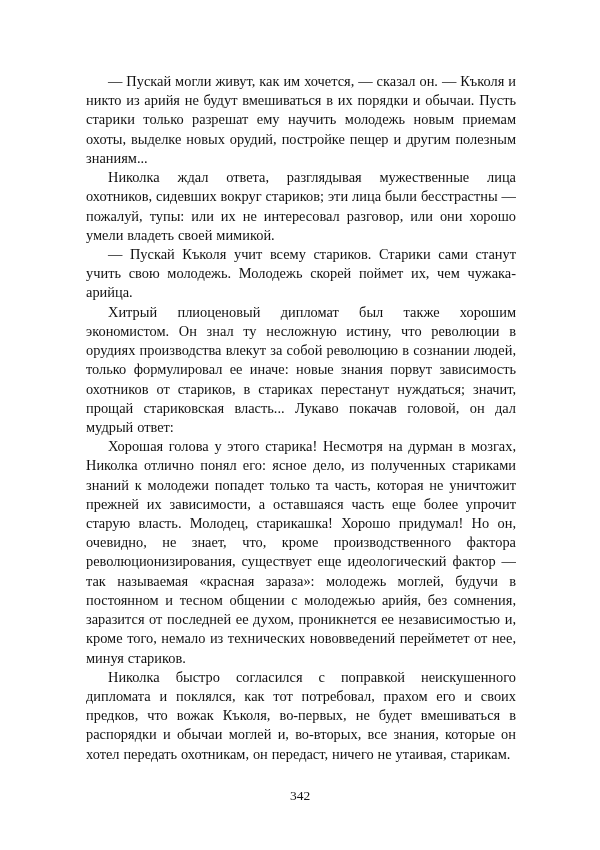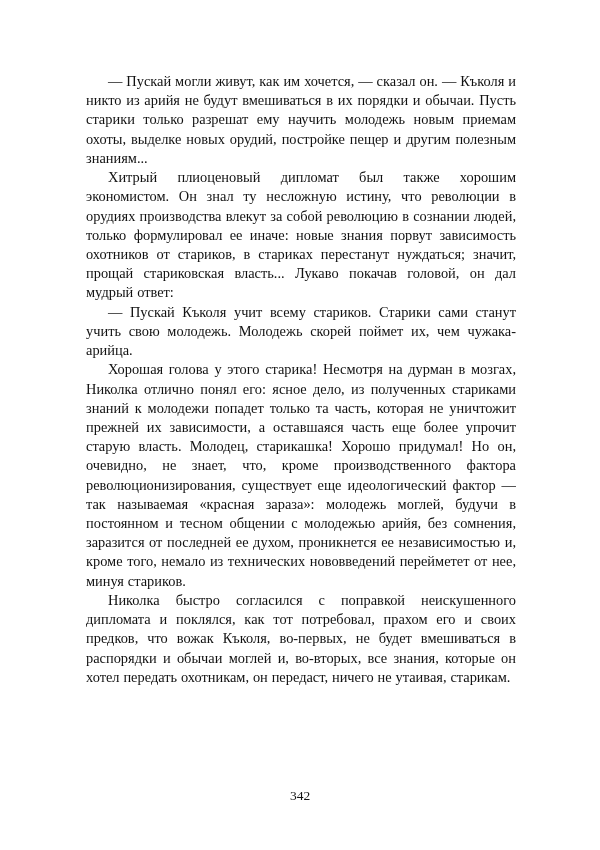--- a/index.html
+++ b/index.html
@@ -51,19 +51,20 @@
     font-family: "Liberation Serif", "DejaVu Serif", serif;
     color: #111111;
   }
 </style>
 </head>
 <body>
 
 <div class="page">
   <div class="text-column">
     <p class="para first">— Пускай могли живут, как им хочется, — сказал он. — Къколя и никто из арийя не будут вмешиваться в их поряд­ки и обычаи. Пусть старики только разрешат ему научить молодежь новым приемам охоты, выделке новых орудий, постройке пещер и другим полезным знаниям...</p>
+    <p class="para">Николка ждал ответа, разглядывая мужественные лица охотников, сидевших вокруг стариков; эти лица были бес­страстны — пожалуй, тупы: или их не интересовал разго­вор, или они хорошо умели владеть своей мимикой.</p>
+    <p class="para">— Пускай Къколя учит всему стариков. Старики сами станут учить свою молодежь. Молодежь скорей поймет их, чем чужака-арийца.</p>
     <p class="para">Хитрый плиоценовый дипломат был также хорошим экономистом. Он знал ту несложную истину, что революции в орудиях производства влекут за собой революцию в со­знании людей, только формулировал ее иначе: новые зна­ния порвут зависимость охотников от стариков, в стариках перестанут нуждаться; значит, прощай стариковская власть... Лукаво покачав головой, он дал мудрый ответ:</p>
-    <p class="para">— Пускай Къколя учит всему стариков. Старики сами станут учить свою молодежь. Молодежь скорей поймет их, чем чужака-арийца.</p>
     <p class="para">Хорошая голова у этого старика! Несмотря на дурман в мозгах, Николка отлично понял его: ясное дело, из полу­ченных стариками знаний к молодежи попадет только та часть, которая не уничтожит прежней их зависимости, а ос­тавшаяся часть еще более упрочит старую власть. Моло­дец, старикашка! Хорошо придумал! Но он, очевидно, не знает, что, кроме производственного фактора революцио­низирования, существует еще идеологический фактор — так называемая «красная зараза»: молодежь моглей, буду­чи в постоянном и тесном общении с молодежью арийя, без сомнения, заразится от последней ее духом, проник­нется ее независимостью и, кроме того, немало из техни­ческих нововведений перейметет от нее, минуя стариков.</p>
     <p class="para">Николка быстро согласился с поправкой неискушен­ного дипломата и поклялся, как тот потребовал, прахом его и своих предков, что вожак Къколя, во-первых, не бу­дет вмешиваться в распорядки и обычаи моглей и, во-вто­рых, все знания, которые он хотел передать охотникам, он передаст, ничего не утаивая, старикам.</p>
   </div>
   <div class="folio">342</div>
 </div>
 
 </body></html>

